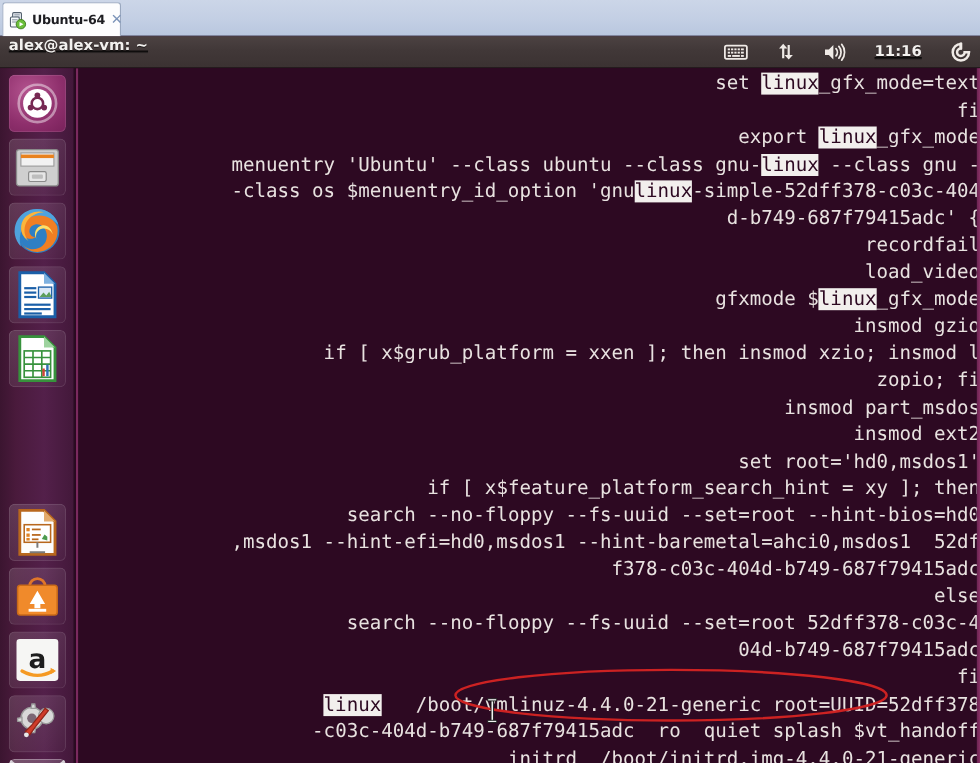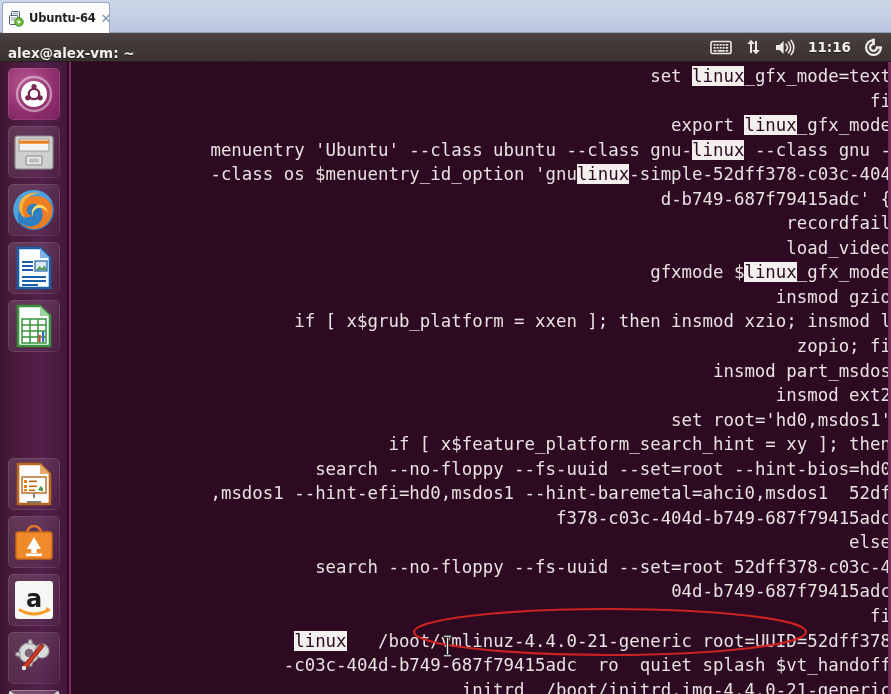--- a/index.html
+++ b/index.html
@@ -24,29 +24,29 @@
   }
   #vm-tab-close{
     font-family:"DejaVu Sans", sans-serif; font-size:13px; color:#7b93b8;
     margin-left:5px; font-weight:bold; cursor:pointer; line-height:1;
   }
 
   
   #panel{
     position:absolute; left:0; top:33px; width:891px; height:29px;
     background:linear-gradient(to bottom,#4c4242 0%,#413838 45%,#3b3232 100%);
-    border-bottom:1px solid #241d1d; display:flex; align-items:flex-end;
+    border-bottom:1px solid #241d1d; display:flex; align-items:flex-start;text-decoration:underline;
   }
   #panel-title{
     font-family:"DejaVu Sans", sans-serif; font-size:13.5px; font-weight:bold;
     color:#f2f0ee; margin-left:8px; text-shadow:0 1px 0 rgba(0,0,0,.55);
     white-space:nowrap;
   }
   #panel-right{
-    margin-left:auto; display:flex; align-items:center; gap:13px;
+    margin-left:auto; display:flex; align-items:center; gap:26px;
     padding-right:8px; height:100%;
   }
   .ind{ display:flex; align-items:center; height:100%; }
   #panel-clock{
     font-family:"DejaVu Sans", sans-serif; font-size:13.5px; font-weight:bold;
     color:#f2f0ee; text-shadow:0 1px 0 rgba(0,0,0,.55);
   }
 
   
   #launcher{

